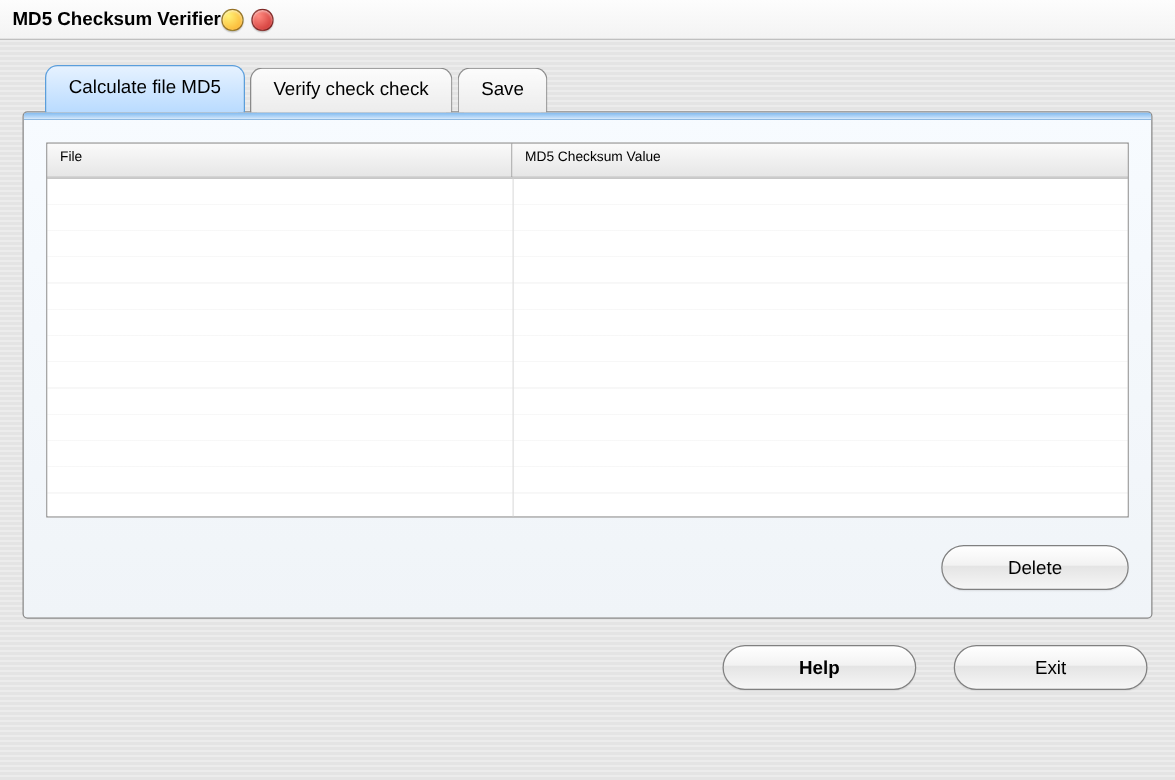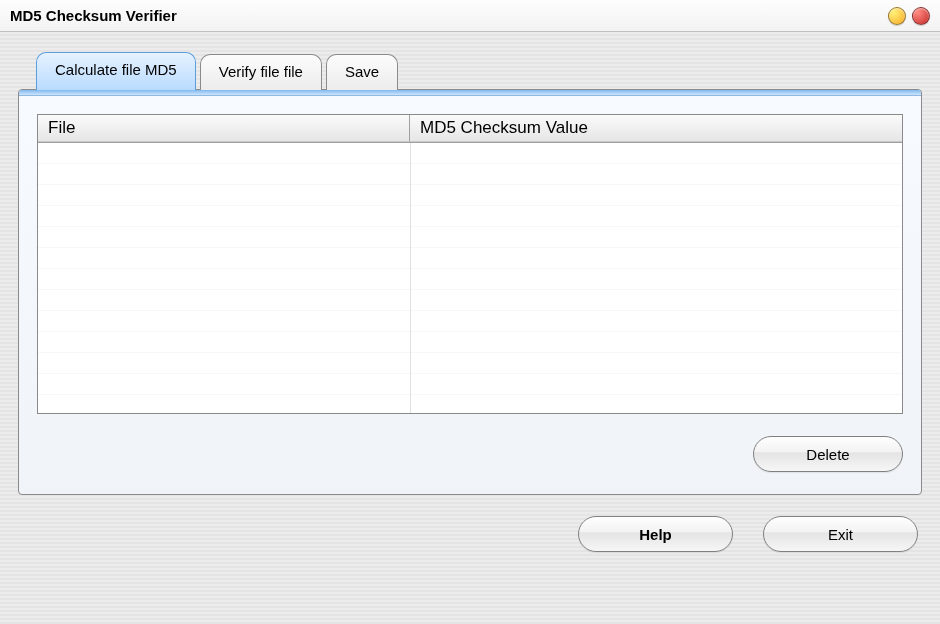--- a/index.html
+++ b/index.html
@@ -22,21 +22,20 @@
       display: flex;
       flex-direction: column;
     }
     .titlebar {
       height: 32px;
       background: linear-gradient(180deg, #fdfdfd 0%, #f3f3f3 100%);
       border-bottom: 1px solid #c0c0c0;
       display: flex;
       align-items: center;
       padding: 0 10px;
-      justify-content: space-between;
     }
     .title-text {
       font-weight: bold;
       font-size: 15px;
       color: #000;
     }
     .title-buttons {
       display: flex;
       gap: 6px;
     }
@@ -107,24 +106,23 @@
     }
     .table-header {
       display: flex;
       height: 28px;
       border-bottom: 1px solid #a0a0a0;
     }
     .th {
       background: linear-gradient(180deg, #fafafa 0%, #e6e6e6 100%);
       border-right: 1px solid #a0a0a0;
       padding: 5px 10px;
-      font-size: 17px;
-      color: #000;
-      display: flex;
-      align-items: center;
+      font-size: 11px;
+      color: #000;
+      display: flex;
       border-bottom: 1px solid #c8c8c8;
     }
     .th.last { border-right: none; }
     .th-file { width: 372px; }
     .th-md5 { flex: 1; }
     .table-body {
       flex: 1;
       background: repeating-linear-gradient(
         180deg,
         #ffffff 0px, #ffffff 20px,
@@ -188,21 +186,21 @@
     </div>
   </div>
 
   <div class="main-area">
 
     <div class="tabstrip">
       <div class="tab active">
         <span>Calculate file MD5</span>
       </div>
       <div class="tab">
-        <span>Verify file file</span>
+        <span>Verify check check</span>
       </div>
       <div class="tab">
         <span>Save</span>
       </div>
     </div>
 
     <div class="panel">
       <div class="panel-accent"></div>
       <div class="panel-body">
 

